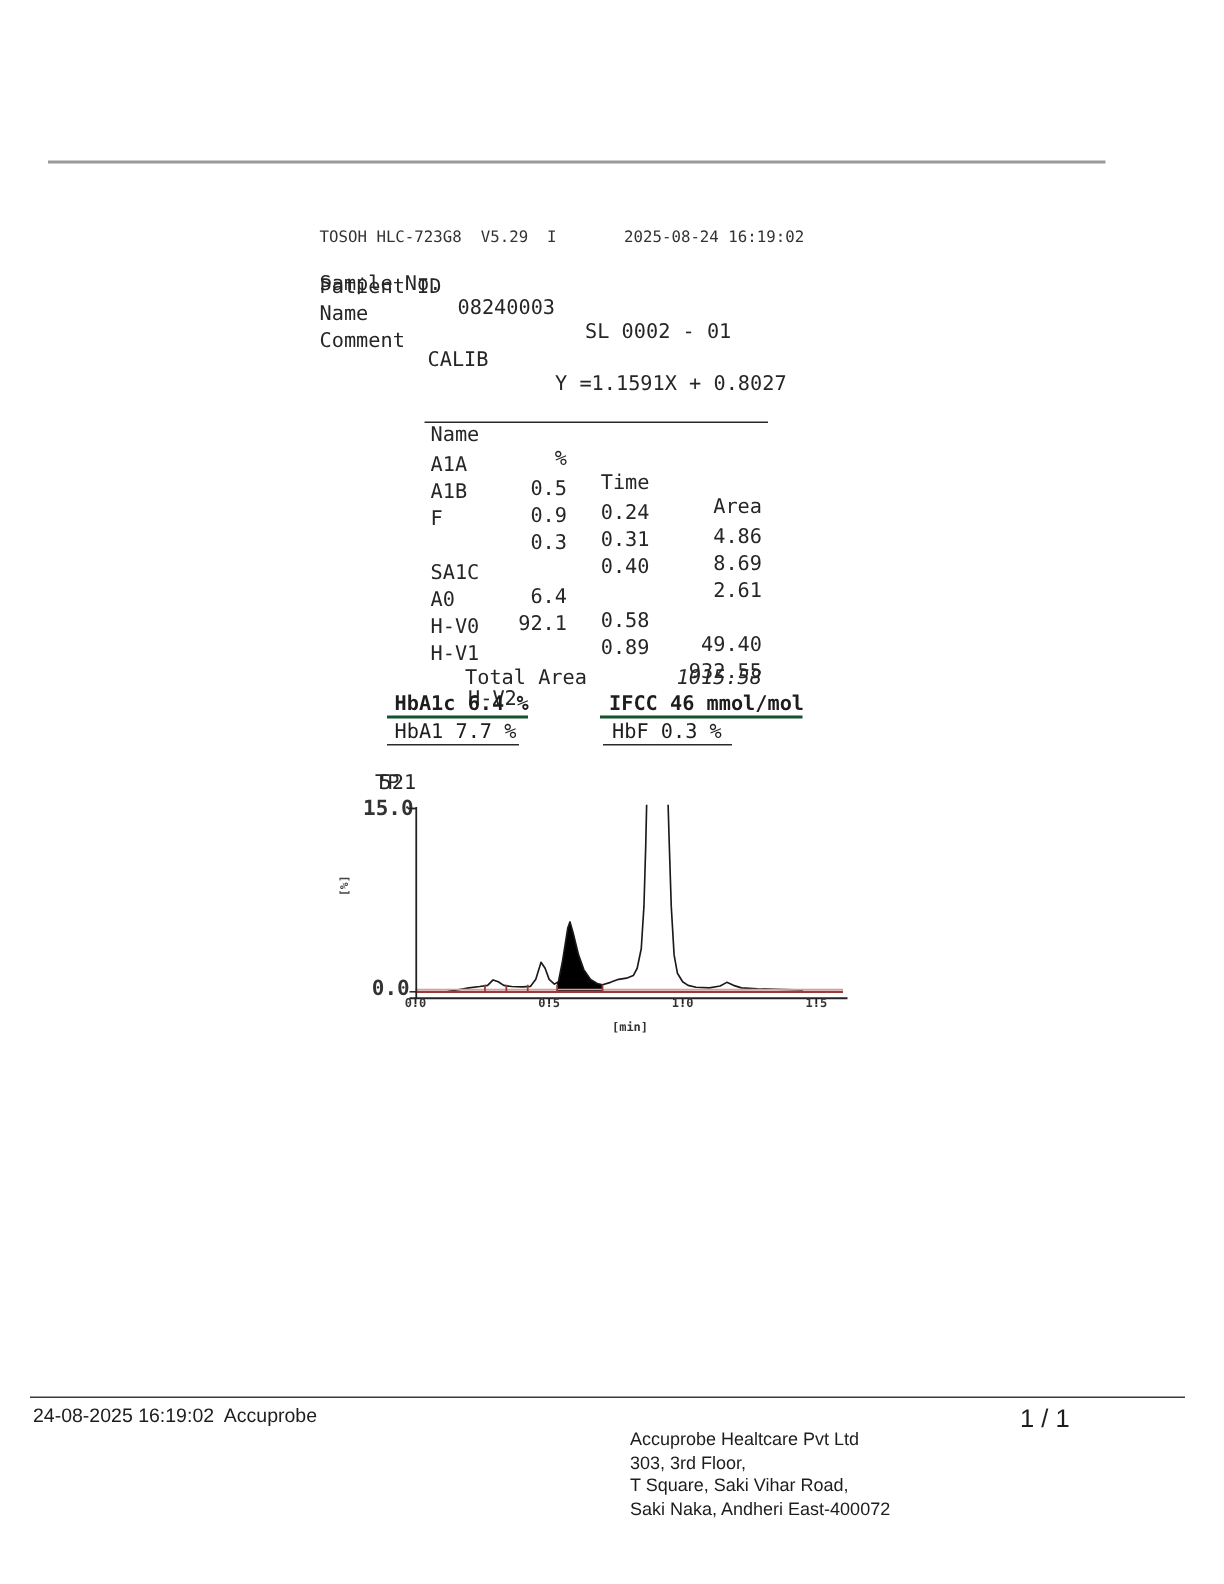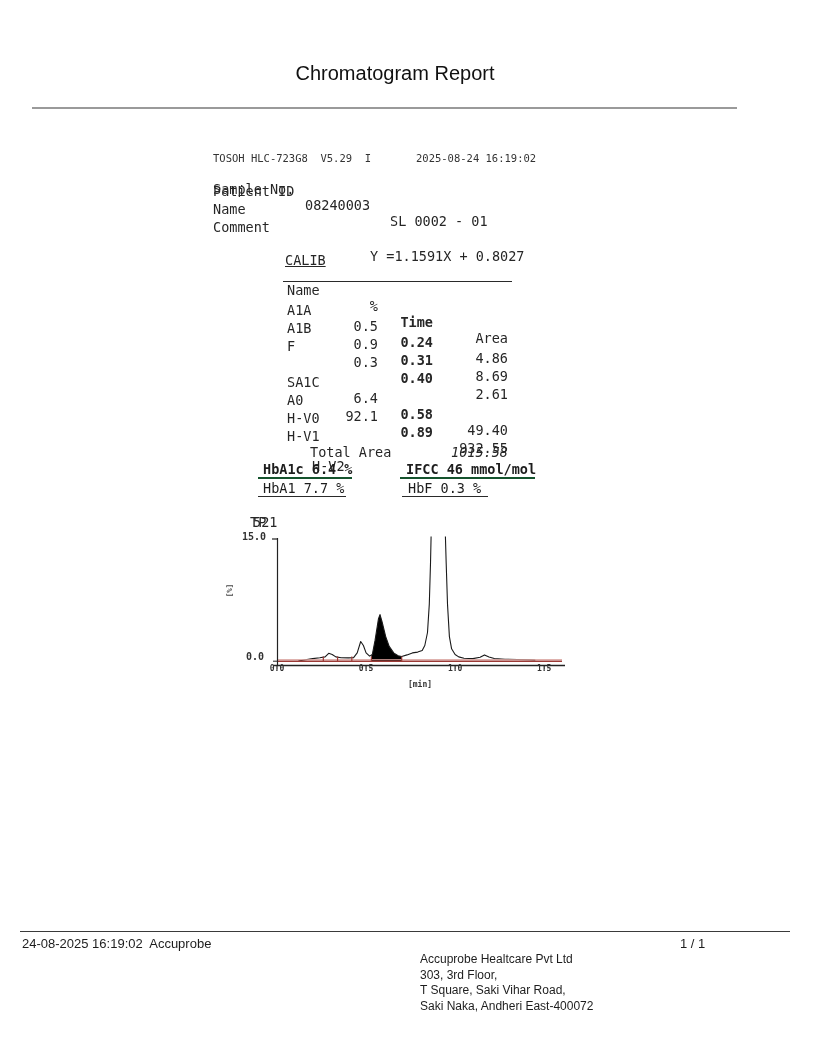--- a/index.html
+++ b/index.html
@@ -9,71 +9,70 @@
          font-family:"Liberation Sans",sans-serif;font-size:20px;color:#111;}
   .rule-top{position:absolute;top:107px;left:32px;width:705px;border-top:2px solid #9a9a9a;}
   .line{position:absolute;white-space:pre;font-size:13.5px;color:#262626;height:17px;}
   .small{font-size:10.5px;font-weight:normal;color:#333;margin-top:23px;}
   .abs{position:absolute;white-space:pre;}
   
   .ptable{position:absolute;left:283px;top:266px;width:232px;height:190px;}
   .prow{position:absolute;left:0;width:232px;height:18px;}
   .c-name{position:absolute;left:4px;width:72px;text-align:left;white-space:pre;}
   .c-pct{position:absolute;left:28px;width:67px;text-align:right;white-space:pre;}
-  .c-time{position:absolute;left:95px;width:55px;text-align:right;white-space:pre;font-weight:bold;}
+  .c-time{position:absolute;left:95px;width:55px;text-align:right;white-space:pre;}
   .c-area{position:absolute;left:150px;width:75px;text-align:right;white-space:pre;}
   .thead-rule{position:absolute;top:15px;left:0;width:229px;border-top:1.6px solid #2a2a2a;}
   
   .res{position:absolute;white-space:pre;font-size:13.5px;color:#1d1d1d;}
   .res.b{font-weight:bold;border-bottom:2px solid #14532d;}
   .res.u{border-bottom:1.4px solid #2a2a2a;}
   
   .chart{position:absolute;left:222px;top:514px;width:380px;height:190px;}
   .chart svg{position:absolute;left:49px;top:23px;overflow:visible;}
   .tp-label{position:absolute;left:0;top:0;font-size:13.5px;color:#262626;white-space:pre;margin-left:28px;}
   .tp-value{position:absolute;left:31px;top:0;font-size:13.5px;color:#262626;white-space:pre;}
-  .ytick{position:absolute;font-size:10px;font-weight:bold;color:#333;text-align:left;}
+  .ytick{position:absolute;font-size:14px;font-weight:bold;color:#333;text-align:center;}
   .ytick.top{left:20px;top:17px;width:33px;}
   .ytick.bottom{left:24px;top:137px;width:29px;}
   .ylab{position:absolute;left:1px;top:72px;font-size:7.5px;font-weight:bold;color:#444;
         transform:rotate(-90deg);}
   .xtick{position:absolute;top:150px;width:28px;text-align:center;font-size:8px;
          font-weight:bold;color:#333;}
   .xlab{position:absolute;left:160px;top:166px;width:76px;text-align:center;
         font-size:8px;font-weight:bold;color:#333;}
   
   .rule-foot{position:absolute;top:931px;left:20px;width:770px;border-top:1.8px solid #3a3a3a;}
   .foot-left{position:absolute;top:936px;left:22px;font-family:"Liberation Sans",sans-serif;
              font-size:13px;color:#1d1d1d;white-space:pre;}
   .foot-page{position:absolute;top:936px;left:680px;font-family:"Liberation Sans",sans-serif;
-             font-size:13px;color:#1d1d1d;white-space:pre;}
+             font-size:17px;color:#1d1d1d;white-space:pre;}
   .address{position:absolute;top:952px;left:420px;font-family:"Liberation Sans",sans-serif;
            font-size:12px;line-height:15.5px;color:#1d1d1d;}
 </style>
 </head>
 <body>
 
 <div class="page">
 
-  <div class="title">Chromatogram Report</div>
   <div class="rule-top"></div>
 
   <div class="line small" style="left:213px;top:129px;">TOSOH HLC-723G8  V5.29  I</div>
   <div class="line small" style="left:416px;top:129px;">2025-08-24 16:19:02</div>
 
   <div class="line" style="left:213px;top:165px;width:420px;">
     <span class="abs" style="left:0;">Sample No.</span>
     <span class="abs" style="left:92px;text-align:right;">08240003</span>
     <span class="abs" style="left:177px;">SL 0002 - 01</span>
   </div>
   <div class="line" style="left:213px;top:183px;">Patient ID</div>
   <div class="line" style="left:213px;top:201px;">Name</div>
   <div class="line" style="left:213px;top:219px;">Comment</div>
 
-  <div class="line" style="left:285px;top:252px;text-decoration:underline;">CALIB</div>
+  <div class="line" style="left:285px;top:232px;">CALIB</div>
   <div class="line" style="left:370px;top:248px;">Y =1.1591X + 0.8027</div>
 
   <div class="ptable line">
     <div class="prow" style="top:0;">
       <span class="c-name">Name</span>
       <span class="c-pct">%</span>
       <span class="c-time">Time</span>
       <span class="c-area">Area</span>
     </div>
     <div class="thead-rule"></div>

